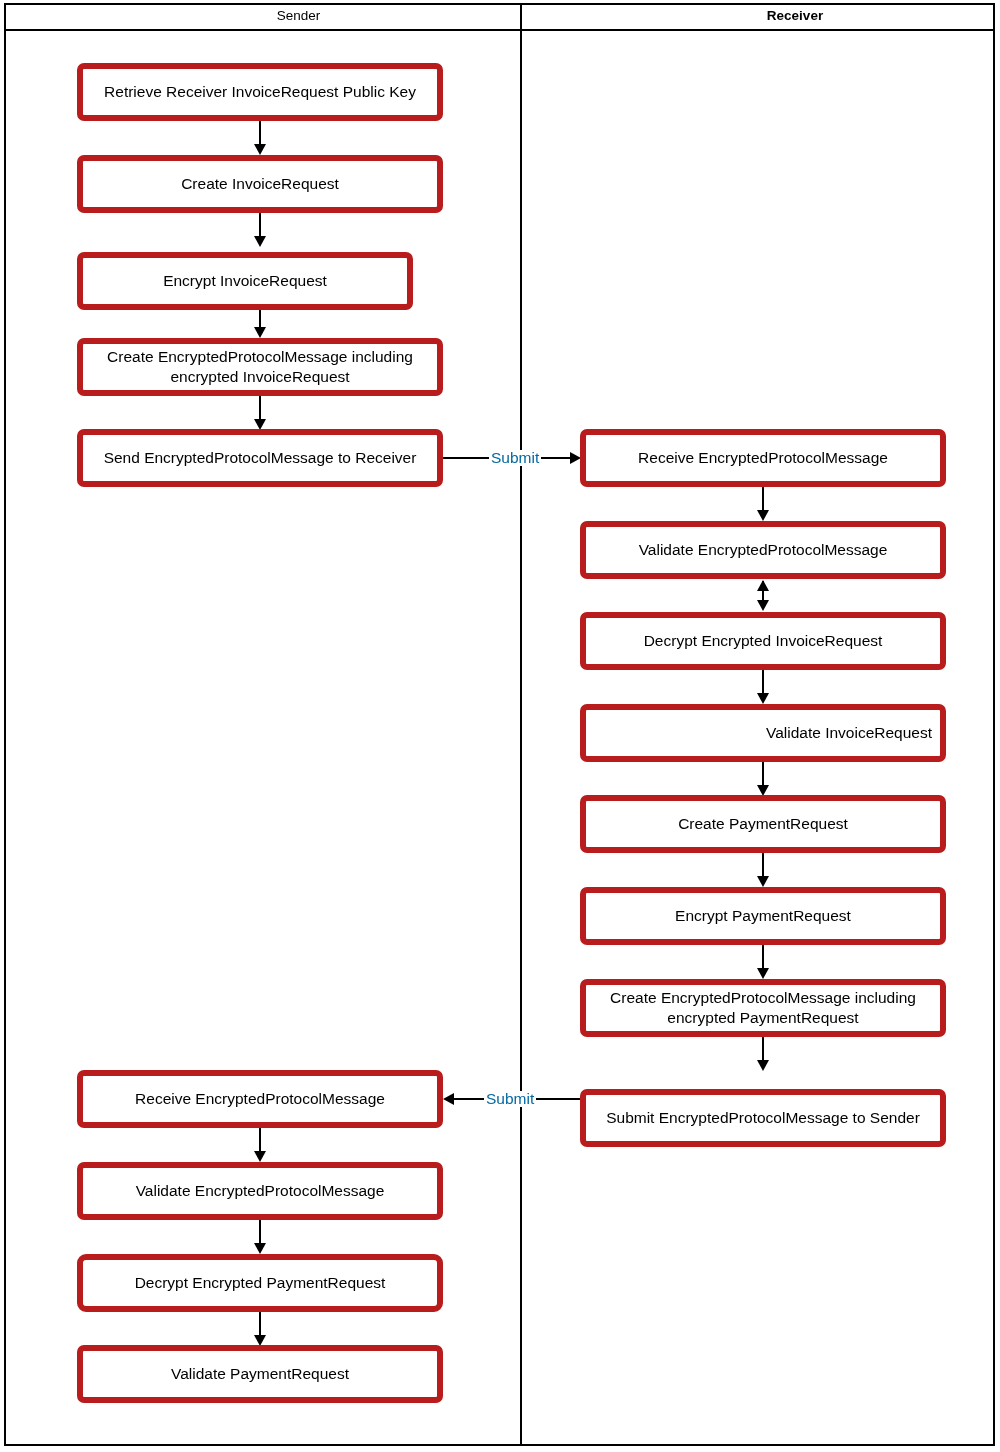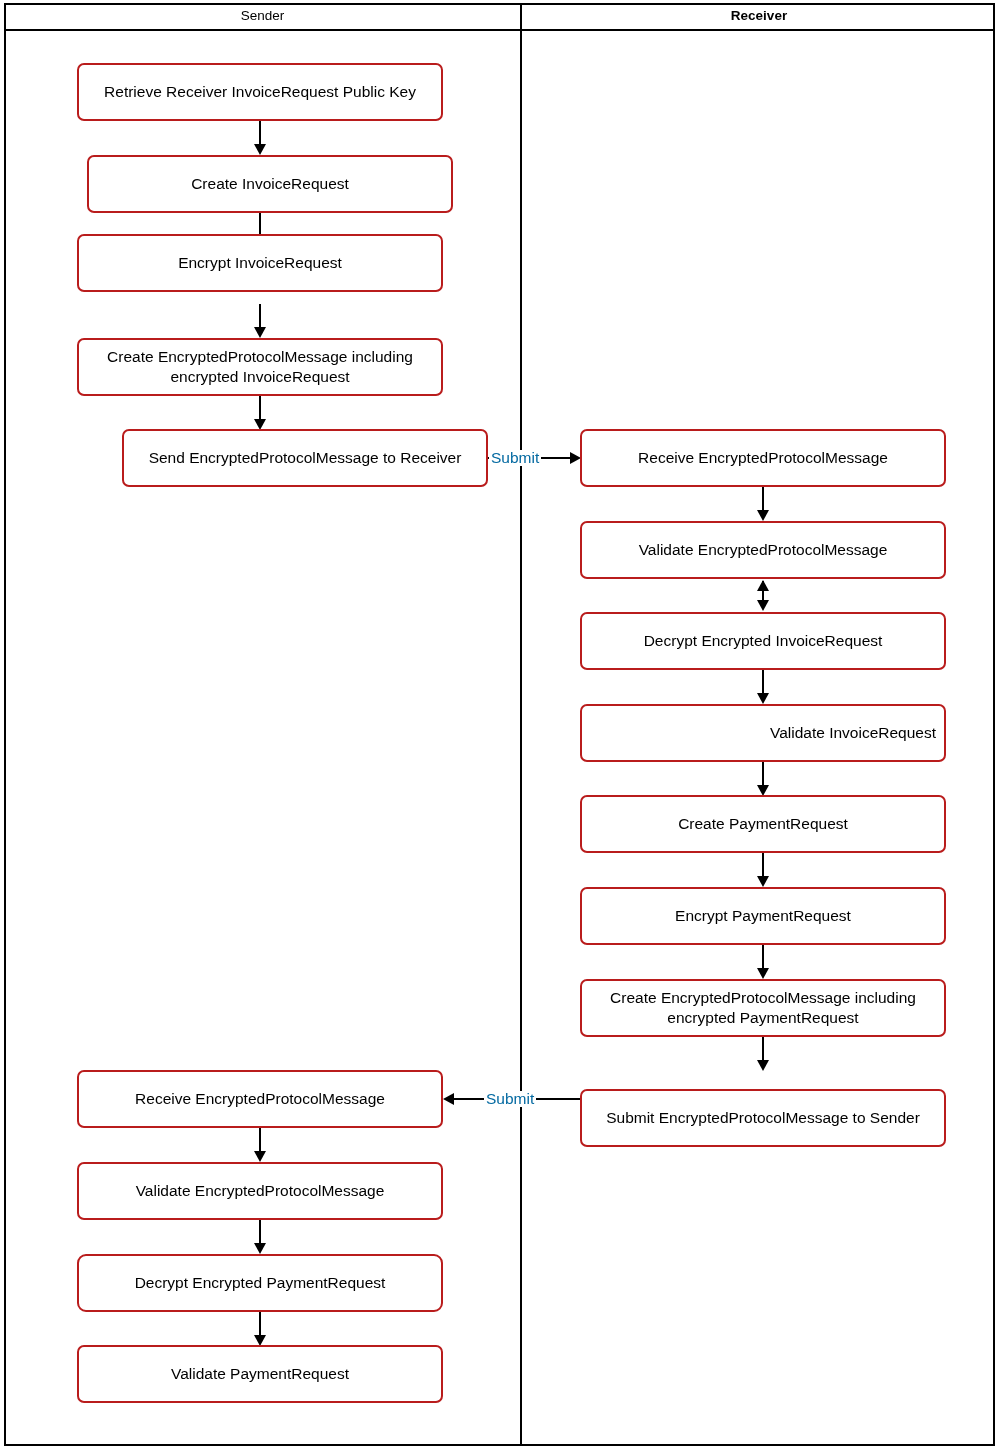--- a/index.html
+++ b/index.html
@@ -38,39 +38,40 @@
   }
   .lane-header {
     position: absolute;
     top: 0;
     height: 29px;
     line-height: 26px;
     text-align: center;
     font-size: 13.5px;
     color: #000000;
     white-space: nowrap;
+    padding-left: 36px;
   }
   .lane-header.sender  { left: 0px;   width: 517px; }
   .lane-header.receiver{ left: 519px; width: 472px; font-weight: bold; }
 
   
   .lane-divider {
     position: absolute;
     left: 520px;
     top: 3px;
     width: 2px;
     height: 1443px;
     background: #000000;
   }
 
   
   .node {
     position: absolute;
     box-sizing: border-box;
-    border: 2px solid #b91c1c;
+    border: 6px solid #b91c1c;
     border-radius: 7px;
     background: #ffffff;
     display: flex;
     align-items: center;
     justify-content: center;
     text-align: center;
     font-size: 15.5px;
     line-height: 1.28;
     color: #000000;
     padding: 2px 8px;
@@ -150,42 +151,42 @@
 
   <div class="lane-divider"></div>
 
   <div class="node" style="left:77px; top:63px; width:366px; height:58px;">
     <span class="node-label">Retrieve Receiver InvoiceRequest Public Key</span>
   </div>
 
   <div class="conn-line-v" style="left:259px; top:121px; height:24px;"></div>
   <div class="arrowhead-down" style="left:254px; top:144px;"></div>
 
-  <div class="node" style="left:77px; top:155px; width:366px; height:58px;margin-left:10px;">
+  <div class="node" style="left:77px; top:155px; width:366px; height:58px;">
     <span class="node-label">Create InvoiceRequest</span>
   </div>
 
   <div class="conn-line-v" style="left:259px; top:213px; height:24px;"></div>
   <div class="arrowhead-down" style="left:254px; top:236px;"></div>
 
-  <div class="node" style="left:77px; top:234px; width:366px; height:58px;">
+  <div class="node" style="left:77px; top:252px; width:336px; height:58px;">
     <span class="node-label">Encrypt InvoiceRequest</span>
   </div>
 
   <div class="conn-line-v" style="left:259px; top:304px; height:24px;"></div>
   <div class="arrowhead-down" style="left:254px; top:327px;"></div>
 
   <div class="node" style="left:77px; top:338px; width:366px; height:58px;">
     <span class="node-label">Create EncryptedProtocolMessage including encrypted InvoiceRequest</span>
   </div>
 
   <div class="conn-line-v" style="left:259px; top:396px; height:24px;"></div>
   <div class="arrowhead-down" style="left:254px; top:419px;"></div>
 
-  <div class="node" style="left:77px; top:429px; width:366px; height:58px;margin-left:45px;">
+  <div class="node" style="left:77px; top:429px; width:366px; height:58px;">
     <span class="node-label">Send EncryptedProtocolMessage to Receiver</span>
   </div>
 
   <div class="conn-line-h" style="left:443px; top:457px; width:132px;"></div>
   <div class="arrowhead-right" style="left:570px; top:452px;"></div>
   <div class="edge-label" style="left:489px; top:450px;">Submit</div>
 
   <div class="node" style="left:580px; top:429px; width:366px; height:58px;">
     <span class="node-label">Receive EncryptedProtocolMessage</span>
   </div>

